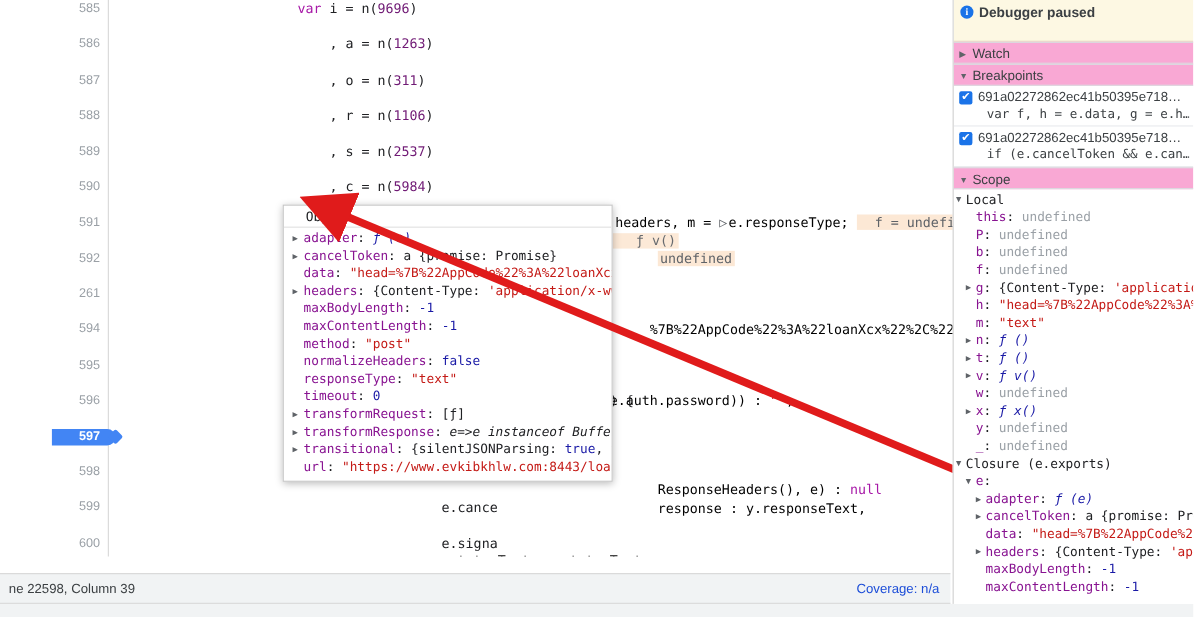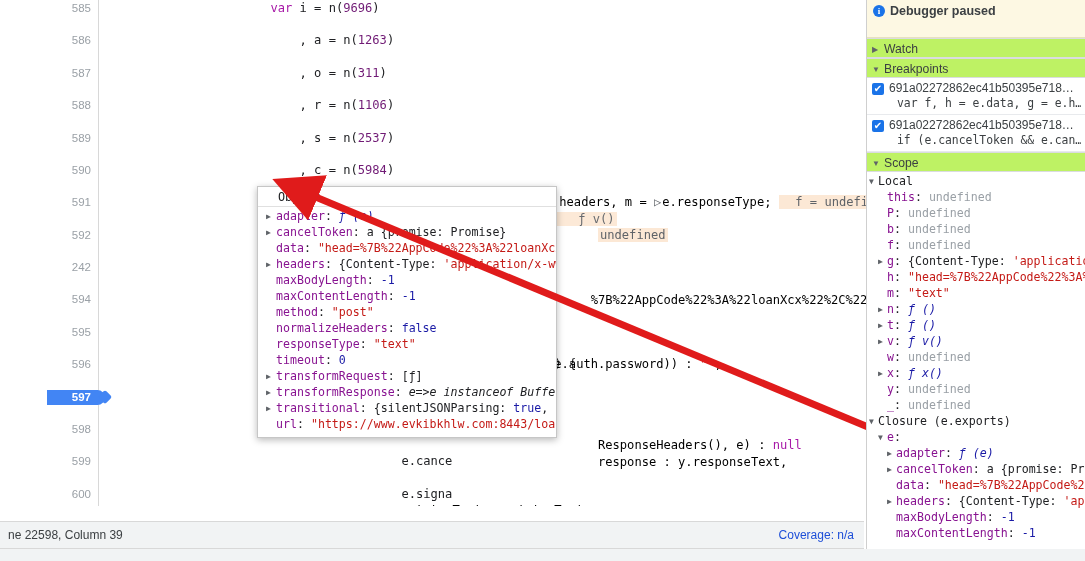--- a/index.html
+++ b/index.html
@@ -235,21 +235,21 @@
     font-weight: bold;
     line-height: 12px;
     text-align: center;
     vertical-align: 1px;
     margin-right: 5px;
     font-family: "Liberation Serif", serif;
   }
   .section-header {
     height: 20px;
     line-height: 20px;
-    background: #bef264;
+    background: #f9a8d4;
     border-bottom: 1px solid #dadce0;
     border-top: 1px solid #dadce0;
     color: #3c4043;
     font-size: 12.2px;
     padding-left: 5px;
     white-space: nowrap;
   }
   .tri {
     display: inline-block;
     width: 12px;
@@ -328,21 +328,21 @@
     <div id="gutter"></div>
     <div class="code-rows" id="code-rows">
         <div class="code-row" style="top: 0px;"><span class="ln">585</span><span class="code-txt" style="left: 223.4px;"><span class="kw">var</span> i = n(<span class="num">9696</span>)</span></div>
         <div class="code-row" style="top: 16.2px;"><span class="ln">586</span><span class="code-txt" style="left: 252.52px;">, a = n(<span class="num">1263</span>)</span></div>
         <div class="code-row" style="top: 32.4px;"><span class="ln">587</span><span class="code-txt" style="left: 252.52px;">, o = n(<span class="num">311</span>)</span></div>
         <div class="code-row" style="top: 48.6px;"><span class="ln">588</span><span class="code-txt" style="left: 252.52px;">, r = n(<span class="num">1106</span>)</span></div>
         <div class="code-row" style="top: 64.8px;"><span class="ln">589</span><span class="code-txt" style="left: 252.52px;">, s = n(<span class="num">2537</span>)</span></div>
         <div class="code-row" style="top: 81px;"><span class="ln">590</span><span class="code-txt" style="left: 252.52px;">, c = n(<span class="num">5984</span>)</span></div>
         <div class="code-row" style="top: 97.2px;"><span class="ln">591</span><span class="code-txt" style="left: 252.52px;">, l = n(<span class="num">3768</span>)</span></div>
         <div class="code-row" style="top: 113.4px;"><span class="ln">592</span><span class="code-txt" style="left: 252.52px;">, d = n(<span class="num">7732</span>)</span></div>
-        <div class="code-row" style="top: 129.6px;"><span class="ln">242</span><span class="code-txt" style="left: 252.52px;">, u = n(<span class="num">3435</span>)</span></div>
+        <div class="code-row" style="top: 129.6px;"><span class="ln">261</span><span class="code-txt" style="left: 252.52px;">, u = n(<span class="num">3435</span>)</span></div>
         <div class="code-row" style="top: 145.8px;"><span class="ln">594</span><span class="code-txt" style="left: 252.52px;">, p = n(<span class="num">6447</span>);</span></div>
         <div class="code-row" style="top: 162px;"><span class="ln">595</span><span class="code-txt" style="left: 223.4px;">e.exports = <span class="kw">function</span>(e) {</span></div>
         <div class="code-row" style="top: 178.2px;"><span class="ln">596</span><span class="code-txt" style="left: 267.08px;"><span class="kw">return new</span> Promise((<span class="kw">function</span>(t, n) {</span></div>
         <div class="code-row active-exec" style="top: 194.4px;"><div class="exec-marker"></div><span class="ln">597</span><span class="code-txt" style="left: 310.76px;"><span class="kw">var</span> f, h = </span></div>
         <div class="code-row" style="top: 210.6px;"><span class="ln">598</span><span class="code-txt" style="left: 310.76px;"><span class="kw">function</span> v(</span></div>
         <div class="code-row" style="top: 226.8px;"><span class="ln">599</span><span class="code-txt" style="left: 354.44px;">e.cance</span></div>
         <div class="code-row" style="top: 243px;"><span class="ln">600</span><span class="code-txt" style="left: 354.44px;">e.signa</span></div>
         <div class="code-row" style="top: 259.2px;"><span class="ln">601</span><span class="code-txt" style="left: 310.76px;">}</span></div>
       </div>
 

